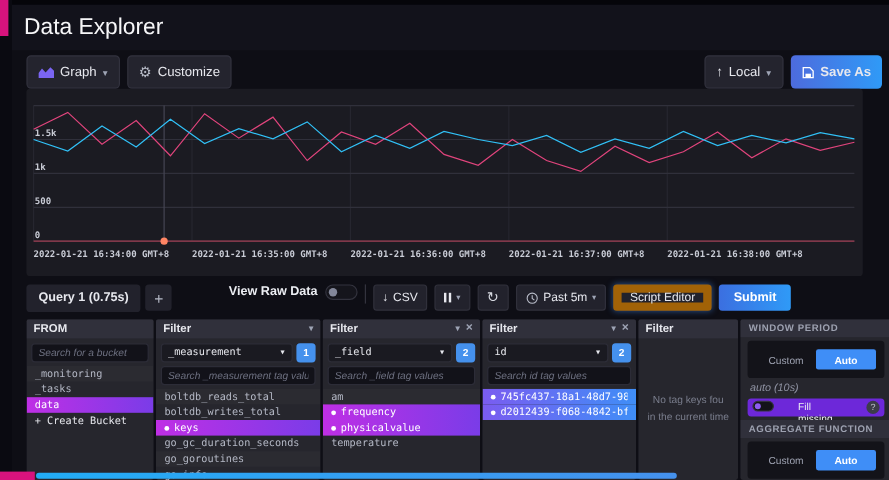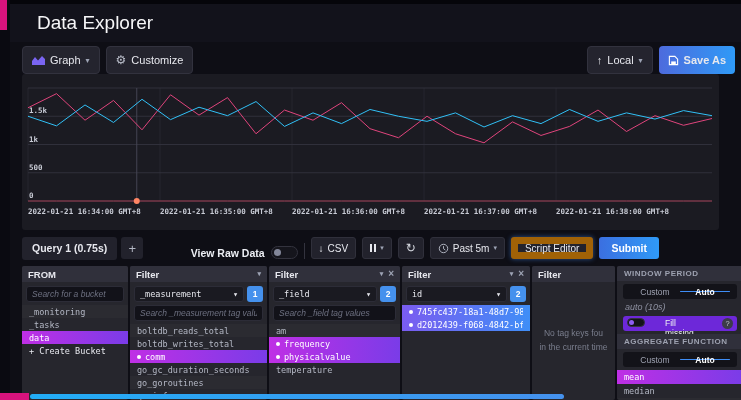--- a/index.html
+++ b/index.html
@@ -2,37 +2,37 @@
 <html><head>
 <meta charset="utf-8">
 <style>
   *{margin:0;padding:0;box-sizing:border-box}
   html,body{width:741px;height:400px;overflow:hidden}
   body{background:#0e0e15;font-family:"Liberation Sans",sans-serif;color:#f3f4f8;position:relative}
   .edge-top{position:absolute;left:0;top:0;width:741px;height:4px;background:#05050a}
   .edge-left{position:absolute;left:0;top:0;width:10px;height:400px;background:#0a0a11}
   .corner-pink{position:absolute;left:0;top:0;width:7px;height:30px;background:#d8137d;z-index:5}
   .header-band{position:absolute;left:10px;top:4px;right:0;height:38px;background:#12121b}
-  .page-header{position:absolute;left:37px;top:12px}
+  .page-header{position:absolute;left:20px;top:12px}
   .page-header h1{font-size:19px;font-weight:500;color:#f6f6f8}
   
   .toolbar{position:absolute;left:22px;top:46px;width:713px;display:flex;justify-content:space-between;align-items:center}
   .tb-left,.tb-right{display:flex;gap:6px;align-items:center}
   .btn{display:inline-flex;align-items:center;gap:5px;height:28px;padding:0 9px;background:#24242e;border:1px solid #32323e;border-radius:4px;color:#e7e8ee;font-size:11px;font-family:inherit;cursor:pointer;white-space:nowrap}
   .btn .caret{font-size:8px;color:#9ea4b5}
   .btn .gear{font-size:12px;color:#b9bdc9;line-height:1}
   .btn.primary{background:linear-gradient(90deg,#4d6bdd,#2f9af7);border:none;font-weight:bold}
   
   .chart-panel{position:absolute;left:22px;top:74px;width:697px;height:156px;background:#1b1b22;border-radius:3px}
   .chart-panel svg{width:100%;height:100%;display:block}
   
   .query-bar{position:absolute;left:22px;top:234px;width:637px;height:28px;display:flex;align-items:center}
   .qtab{height:23px;display:flex;align-items:center;padding:0 10px;background:#22222c;border-radius:3px;font-size:10.5px;font-weight:bold;color:#e7e8ee;cursor:pointer}
   .qadd{width:22px;height:22px;margin-left:4px;background:#22222c;border-radius:3px;display:flex;align-items:center;justify-content:center;font-size:13px;color:#b4b8c5;cursor:pointer;border:none}
-  .qright{margin-left:auto;display:flex;align-items:flex-end;gap:6px}
+  .qright{margin-left:auto;display:flex;align-items:flex-start;gap:6px}
   .raw-label{font-size:10.5px;font-weight:bold;color:#eceef3}
   .toggle{width:27px;height:13px;border-radius:7px;background:#15151c;border:1px solid #33333e;position:relative;cursor:pointer}
   .toggle::after{content:"";position:absolute;left:2px;top:2px;width:7px;height:7px;border-radius:50%;background:#83879a}
   .vdiv{width:1px;height:16px;background:#33333e}
   .sbtn{display:inline-flex;align-items:center;gap:4px;height:22px;padding:0 7px;background:#22222c;border:1px solid #30303b;border-radius:3px;color:#e7e8ee;font-size:10px;cursor:pointer;font-family:inherit}
   .sbtn .caret{font-size:7px;color:#9ea4b5}
   .pause-bars{display:inline-flex;gap:2px}
   .pause-bars i{width:2px;height:8px;background:#e7e8ee;display:block}
   .refresh-glyph{font-size:12px;line-height:1;color:#d6d9e0}
   .script-btn{border:7px solid #a16207;box-shadow:0 0 5px rgba(70,140,240,.55)}
@@ -58,21 +58,21 @@
   .row .lbl{overflow:hidden;min-width:0}
   .row.sel{color:#fff}
   .sel-m{background:linear-gradient(90deg,#bf2fe5,#7a3ce8)!important}
   .sel-b{background:linear-gradient(90deg,#7a5cf0,#3f8ef7)!important}
   .dot{width:4px;height:4px;border-radius:50%;background:#fff;flex:none}
   .row.create{color:#e7e8ee}
   .empty-msg{flex:1;display:flex;flex-direction:column;align-items:center;justify-content:center;font-size:8.5px;color:#7a7e8d;text-align:left;line-height:1.6;padding:0 3px}
   
   .sub-h{flex:0 0 15px;display:flex;align-items:center;padding:0 7px;background:#30303b;font-size:8px;font-weight:bold;letter-spacing:.5px;color:#9da1b0}
   .w-body{padding:3px 6px;display:flex;flex-direction:column;gap:3px}
-  .seg{display:flex;background:#131319;border-radius:3px;padding:7px;height:15px}
+  .seg{display:flex;background:#131319;border-radius:3px;padding:7px;height:31px}
   .seg .opt{flex:1;display:flex;align-items:center;justify-content:center;font-size:8.5px;color:#9da1b0;border-radius:2px;cursor:pointer}
   .seg .opt.active{background:#3f8ef7;color:#fff;font-weight:bold}
   .auto-val{font-size:9px;font-style:italic;color:#8e91a1;padding:0 2px;height:11px}
   .fill-row{display:flex;align-items:flex-start;gap:20px;font-size:8.5px;color:#eceef3;background:#6d28d9;border-radius:3px;padding:2px 4px;height:15px}
   .mini-toggle{width:18px;height:9px;border-radius:5px;background:#131319;border:1px solid #34343f;position:relative;flex:none;cursor:pointer}
   .mini-toggle::after{content:"";position:absolute;left:1px;top:1px;width:5px;height:5px;border-radius:50%;background:#8e5ef2}
   .q-icon{margin-left:auto;width:11px;height:11px;border-radius:50%;background:#3c3c49;color:#c3c6d1;font-size:7.5px;display:flex;align-items:center;justify-content:center;cursor:pointer;flex:none}
   .fn-list{margin:0}
   .fn-list .row{flex:0 0 14px}
   
@@ -231,21 +231,21 @@
       <input class="search" placeholder="Search _measurement tag values" style="">
       <div class="list">
         <div class="row">
             <span class="lbl">boltdb_reads_total</span>
           </div>
         <div class="row">
             <span class="lbl">boltdb_writes_total</span>
           </div>
         <div class="row sel sel-m">
             <span class="dot"></span>
-            <span class="lbl">comm</span>
+            <span class="lbl">keys</span>
           </div>
         <div class="row">
             <span class="lbl">go_gc_duration_seconds</span>
           </div>
         <div class="row">
             <span class="lbl">go_goroutines</span>
           </div>
         <div class="row">
             <span class="lbl">go_info</span>
           </div>
@@ -298,20 +298,21 @@
     </div>
     <div class="panel-b">
       <div class="ddrow">
         <div class="dd">
           <span class="lbl">id</span>
           <span class="sp"></span>
           <span class="caret">▾</span>
         </div>
         <div class="badge">2</div>
       </div>
+      <input class="search" placeholder="Search id tag values" style="">
       <div class="list">
         <div class="row sel sel-b">
             <span class="dot"></span>
             <span class="lbl">745fc437-18a1-48d7-98a6-7…</span>
           </div>
         <div class="row sel sel-b">
             <span class="dot"></span>
             <span class="lbl">d2012439-f068-4842-bfef-8…</span>
           </div>
       </div>

